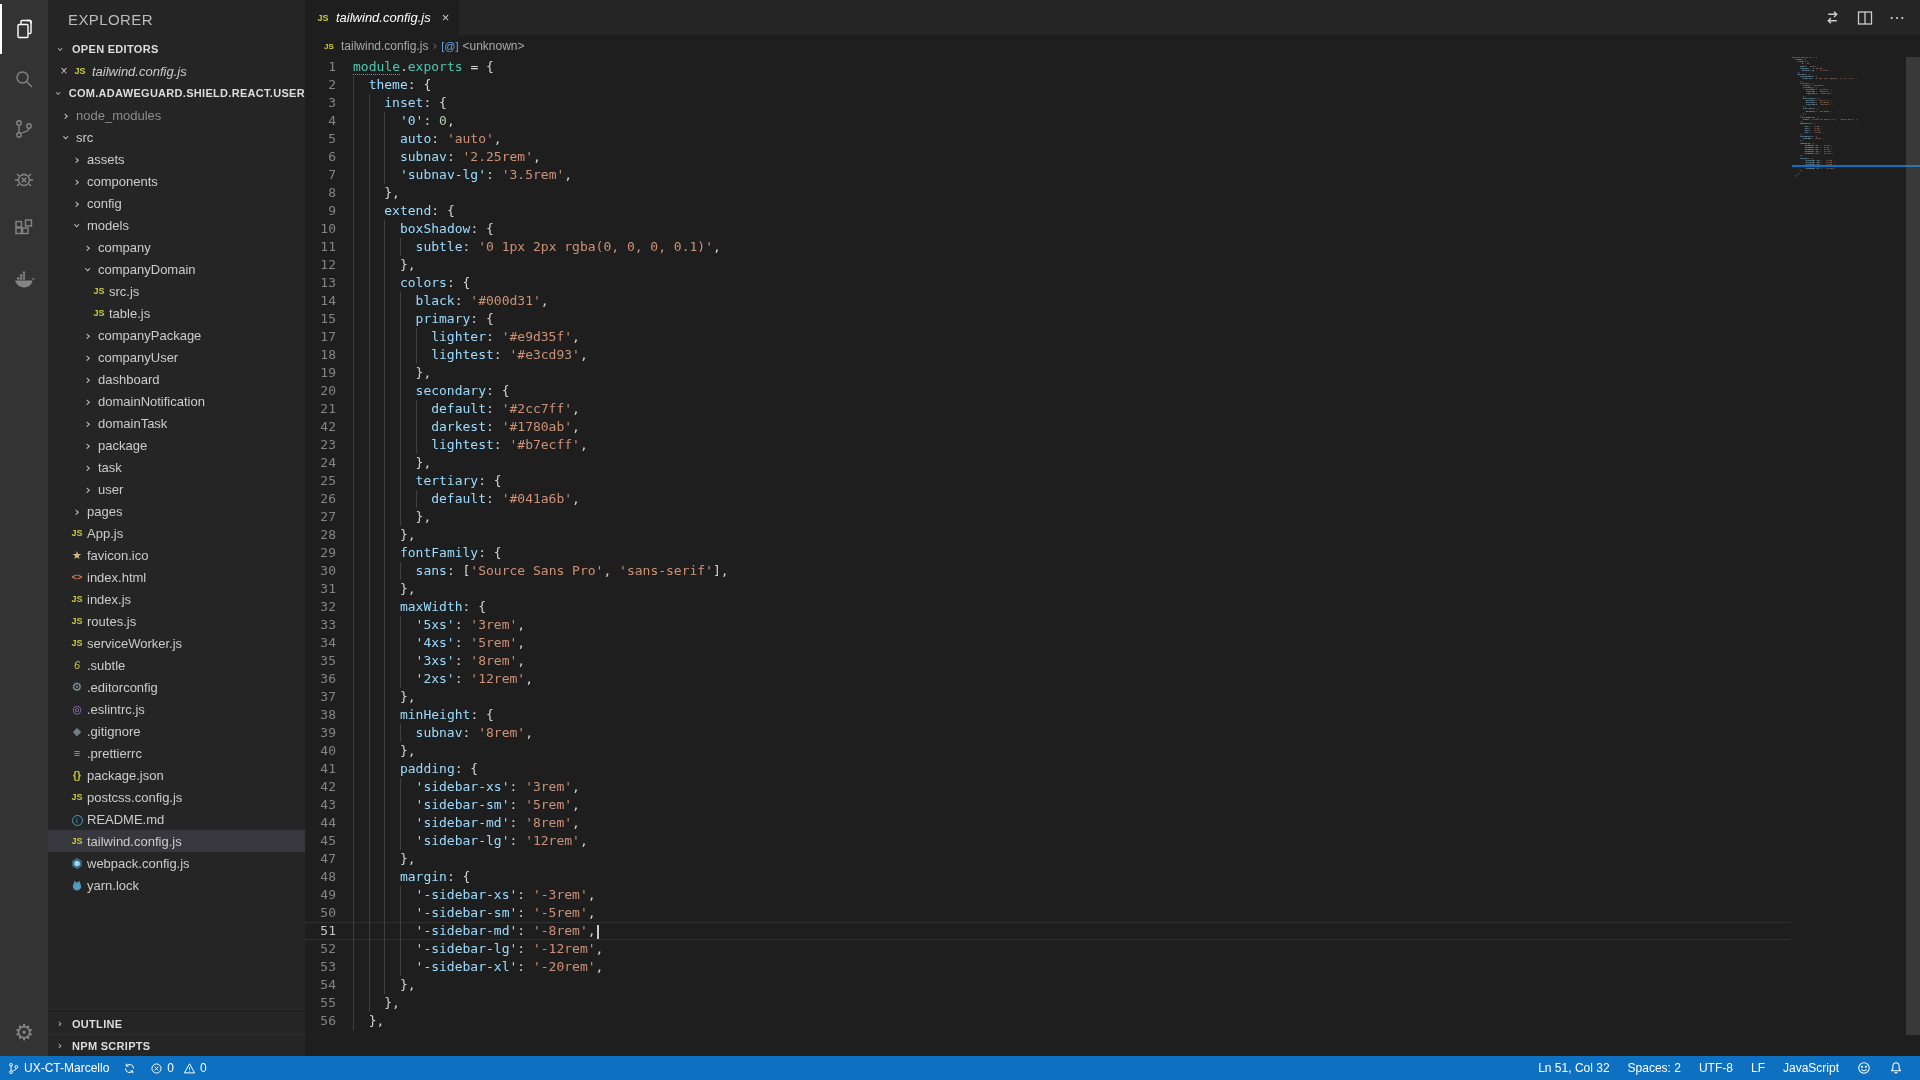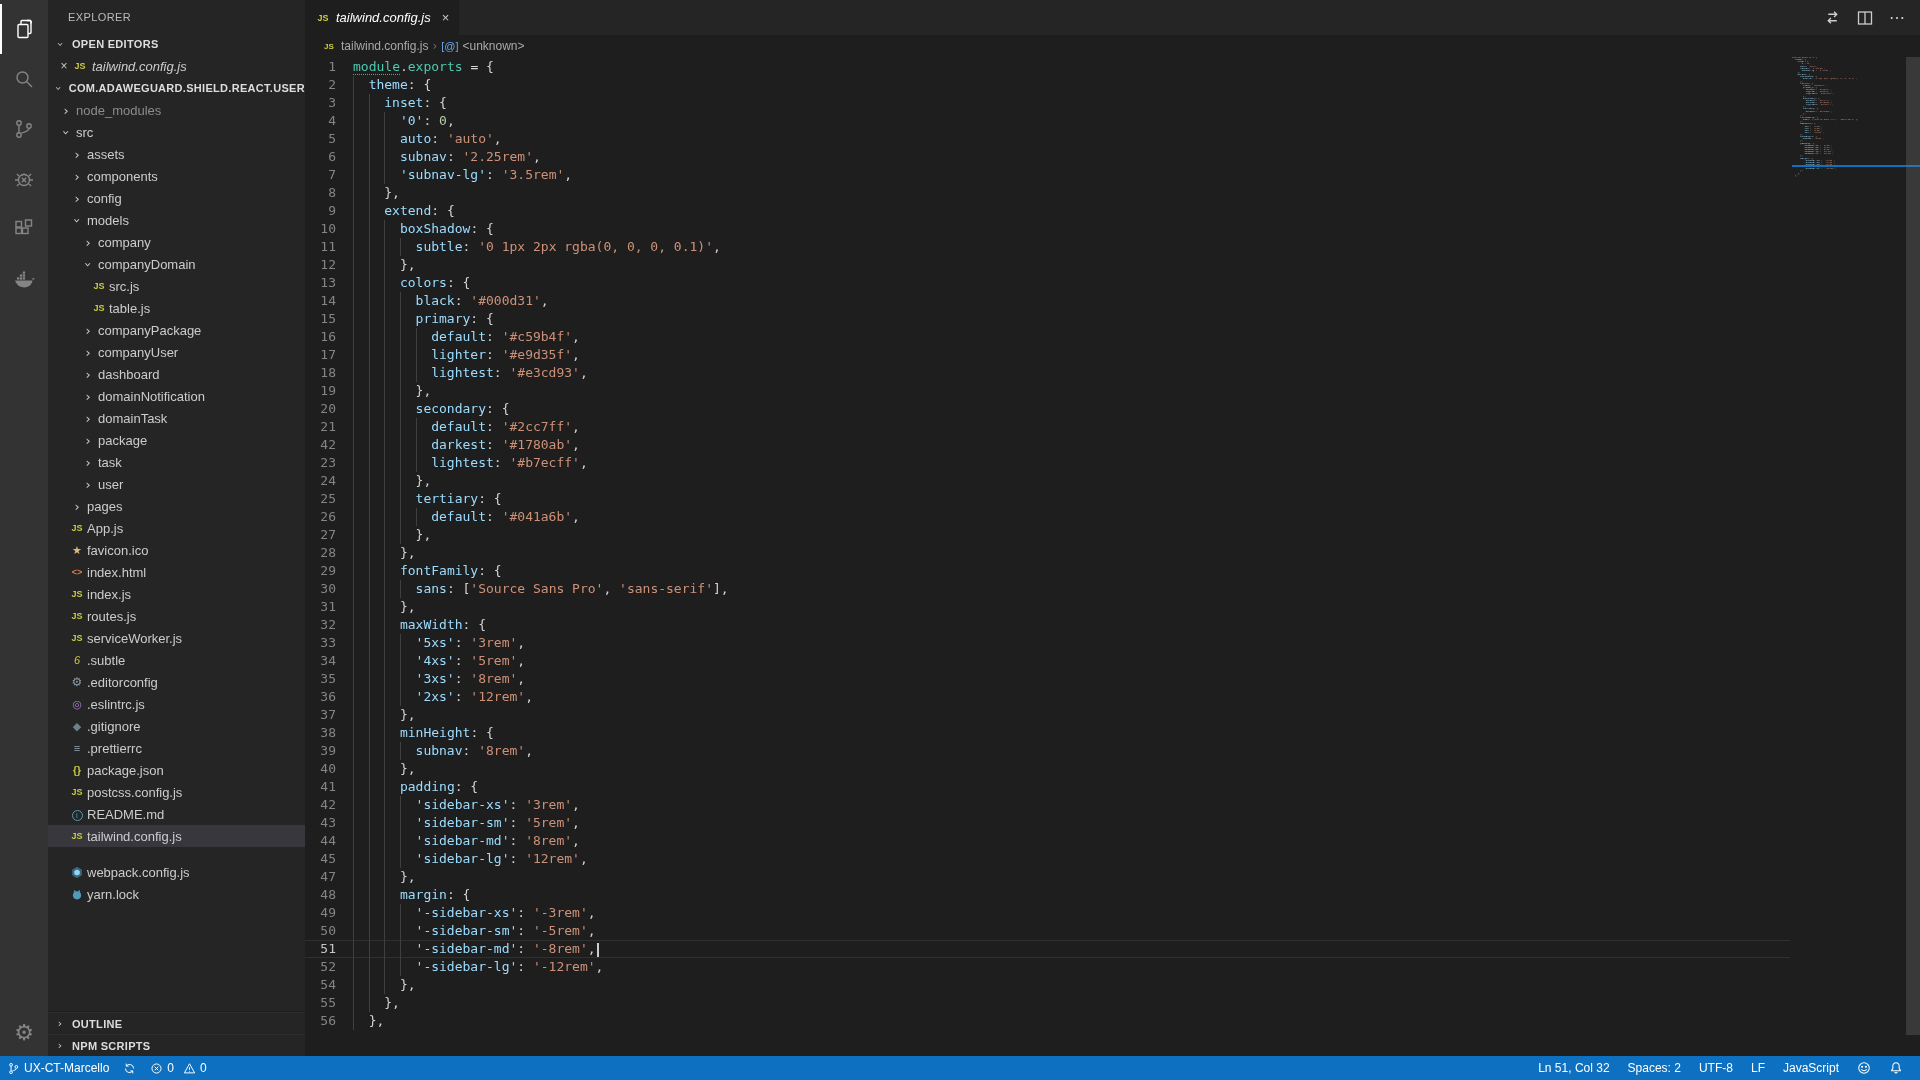--- a/index.html
+++ b/index.html
@@ -14,21 +14,21 @@
     color:#858585; cursor:pointer; }
   .ab-item.active { color:#ffffff; border-left:2px solid #ffffff; }
   .ab-item svg { stroke:currentColor; fill:none; stroke-width:1.4; }
   .ab-item.filled svg { fill:currentColor; stroke:none; }
   .ab-spacer { flex:1; }
   .ab-gear { font-size:22px; color:#858585; cursor:pointer; margin-bottom:10px; }
 
   
   .sidebar { width:257px; background:#252526; flex:0 0 257px; display:flex; flex-direction:column;
     font-size:13px; overflow:hidden; }
-  .sb-title { font-size:11px; color:#bbbbbb; padding:11px 0 10px 20px; letter-spacing:.4px; }
+  .sb-title { font-size:15px; color:#bbbbbb; padding:11px 0 10px 20px; letter-spacing:.4px; }
   .sb-section { display:flex; align-items:center; height:22px; font-size:11px; font-weight:bold;
     color:#dddddd; cursor:pointer; letter-spacing:.3px; }
   .sb-section .chev { margin:0 4px 0 4px; }
   .chev { display:inline-block; width:16px; text-align:center; color:#cccccc;
     font-family:"DejaVu Sans", sans-serif; font-weight:normal; transition:none; }
   .chev.exp { transform:rotate(90deg); }
   .oe-row { display:flex; align-items:center; height:22px; padding-left:8px; cursor:pointer; }
   .oe-close { width:16px; text-align:center; color:#c5c5c5; font-size:12px; }
   .fi { display:inline-block; width:16px; text-align:center; font-size:11px; flex:0 0 16px; }
   .fi-js { color:#cbcb41; font-weight:bold; font-size:9px; }
@@ -295,21 +295,21 @@
           <span class="tr-label">postcss.config.js</span>
         </div>
         <div class="tree-row" style="padding-left: 21px;">
           <span class="fi fi-info"><i>i</i></span>
           <span class="tr-label">README.md</span>
         </div>
         <div class="tree-row selected" style="padding-left: 21px;">
           <span class="fi fi-js">JS</span>
           <span class="tr-label">tailwind.config.js</span>
         </div>
-        <div class="tree-row" style="padding-left: 21px; margin-top: 14px;">
+        <div class="tree-row" style="padding-left: 21px;">
           <svg class="fi" width="16" height="13" viewBox="0 0 16 16">
             <path fill="#519aba" d="M8 1 14 4.5v7L8 15 2 11.5v-7z" opacity=".55"></path>
             <path fill="#8ed6fb" d="M8 4.2 11.4 6v4L8 11.8 4.6 10V6z"></path>
           </svg>
           <span class="tr-label">webpack.config.js</span>
         </div>
         <div class="tree-row" style="padding-left: 21px;">
           <svg class="fi" width="16" height="13" viewBox="0 0 16 16">
             <circle cx="8" cy="9" r="5" fill="#519aba"></circle>
             <path fill="#519aba" d="M4 5l1-3 2 2.5zM12 5l-1-3-2 2.5z"></path>
@@ -411,24 +411,20 @@
           </div>
           <div class="cl">
             <span class="ln">14</span>
             <span class="lc"><span class="guide">  </span><span class="guide">  </span><span class="guide">  </span><span class="guide">  </span><span class="tk-k">black</span><span class="tk-p">: </span><span class="tk-s">'#000d31'</span><span class="tk-p">,</span></span>
           </div>
           <div class="cl">
             <span class="ln">15</span>
             <span class="lc"><span class="guide">  </span><span class="guide">  </span><span class="guide">  </span><span class="guide">  </span><span class="tk-k">primary</span><span class="tk-p">: {</span></span>
           </div>
           <div class="cl">
-            <span class="ln">16</span>
-            <span class="lc"><span class="guide">  </span><span class="guide">  </span><span class="guide">  </span><span class="guide">  </span><span class="guide">  </span><span class="tk-k">default</span><span class="tk-p">: </span><span class="tk-s">'#c59b4f'</span><span class="tk-p">,</span></span>
-          </div>
-          <div class="cl">
             <span class="ln">17</span>
             <span class="lc"><span class="guide">  </span><span class="guide">  </span><span class="guide">  </span><span class="guide">  </span><span class="guide">  </span><span class="tk-k">lighter</span><span class="tk-p">: </span><span class="tk-s">'#e9d35f'</span><span class="tk-p">,</span></span>
           </div>
           <div class="cl">
             <span class="ln">18</span>
             <span class="lc"><span class="guide">  </span><span class="guide">  </span><span class="guide">  </span><span class="guide">  </span><span class="guide">  </span><span class="tk-k">lightest</span><span class="tk-p">: </span><span class="tk-s">'#e3cd93'</span><span class="tk-p">,</span></span>
           </div>
           <div class="cl">
             <span class="ln">19</span>
             <span class="lc"><span class="guide">  </span><span class="guide">  </span><span class="guide">  </span><span class="guide">  </span><span class="tk-p">},</span></span>
@@ -553,20 +549,24 @@
             <span class="ln">50</span>
             <span class="lc"><span class="guide">  </span><span class="guide">  </span><span class="guide">  </span><span class="guide">  </span><span class="tk-k">'-sidebar-sm'</span><span class="tk-p">: </span><span class="tk-s">'-5rem'</span><span class="tk-p">,</span></span>
           </div>
           <div class="cl current">
             <span class="ln">51</span>
             <span class="lc"><span class="guide">  </span><span class="guide">  </span><span class="guide">  </span><span class="guide">  </span><span class="tk-k">'-sidebar-md'</span><span class="tk-p">: </span><span class="tk-s">'-8rem'</span><span class="tk-p">,</span><span class="cursor"></span></span>
           </div>
           <div class="cl">
             <span class="ln">52</span>
             <span class="lc"><span class="guide">  </span><span class="guide">  </span><span class="guide">  </span><span class="guide">  </span><span class="tk-k">'-sidebar-lg'</span><span class="tk-p">: </span><span class="tk-s">'-12rem'</span><span class="tk-p">,</span></span>
+          </div>
+          <div class="cl">
+            <span class="ln">53</span>
+            <span class="lc"><span class="guide">  </span><span class="guide">  </span><span class="guide">  </span><span class="guide">  </span><span class="tk-k">'-sidebar-xl'</span><span class="tk-p">: </span><span class="tk-s">'-20rem'</span><span class="tk-p">,</span></span>
           </div>
           <div class="cl">
             <span class="ln">54</span>
             <span class="lc"><span class="guide">  </span><span class="guide">  </span><span class="guide">  </span><span class="tk-p">},</span></span>
           </div>
           <div class="cl">
             <span class="ln">55</span>
             <span class="lc"><span class="guide">  </span><span class="guide">  </span><span class="tk-p">},</span></span>
           </div>
           <div class="cl">

